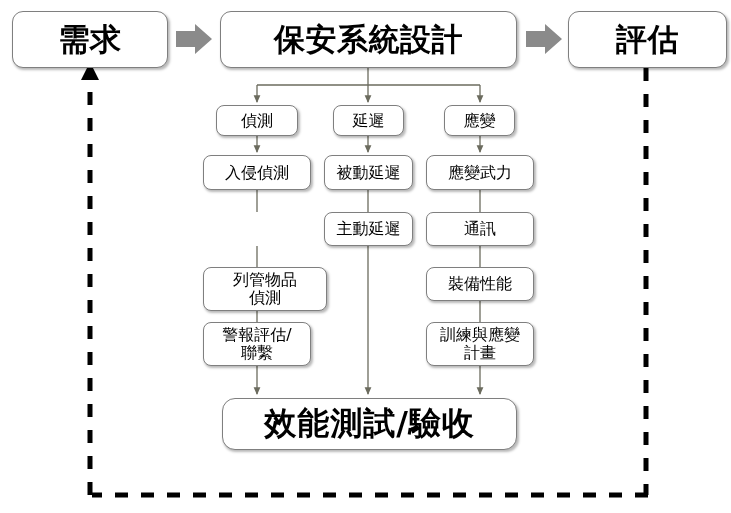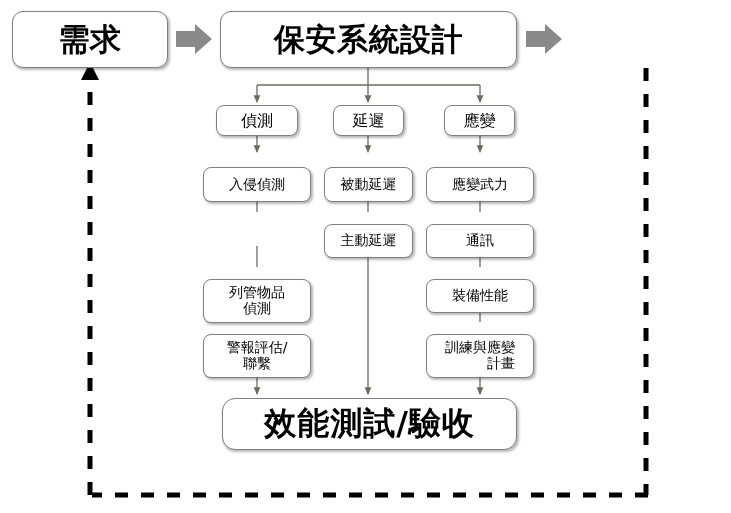--- a/index.html
+++ b/index.html
@@ -47,24 +47,23 @@
   }
   .node-l1.wide {
     font-size: 31px;
   }
   .node-head {
     font-size: 16px;
     border-radius: 8px;
     font-weight: 400;
   }
   .node-item {
-    font-size: 14px;
+    font-size: 16px;
     border-radius: 8px;
     font-weight: 400;
-    margin-top: 12px;
   }
   .node-final {
     border-radius: 13px;
     font-size: 32px;
     font-weight: 700;
     letter-spacing: 1px;
   }
   .node span.lbl {
     display: block;
     padding: 0 4px;
@@ -135,35 +134,38 @@
   </svg>
 
   <div class="node node-l1" style="left:12px; top:11px; width:156px; height:57px;">
     <span class="lbl">需求</span>
   </div>
 
   <div class="node node-l1 wide" style="left:220px; top:11px; width:297px; height:57px;">
     <span class="lbl">保安系統設計</span>
   </div>
 
+  <div class="node node-l1" style="left:568px; top:11px; width:159px; height:57px;">
+    <span class="lbl">評估</span>
+  </div>
 
   <div class="node node-head" style="left:216px; top:105px; width:82px; height:31px;">
     <span class="lbl">偵測</span>
   </div>
   <div class="node node-head" style="left:333px; top:105px; width:71px; height:31px;">
     <span class="lbl">延遲</span>
   </div>
   <div class="node node-head" style="left:444px; top:105px; width:71px; height:31px;">
     <span class="lbl">應變</span>
   </div>
 
   <div class="node node-item" style="left:203px; top:155px; width:108px; height:35px;">
     <span class="lbl">入侵偵測</span>
   </div>
-  <div class="node node-item" style="left:203px; top:267px; width:108px; height:44px;">
+  <div class="node node-item" style="left:203px; top:267px; width:124px; height:44px;">
     <span class="lbl">列管物品
 偵測</span>
   </div>
   <div class="node node-item" style="left:203px; top:322px; width:108px; height:44px;">
     <span class="lbl">警報評估/
 聯繫</span>
   </div>
 
   <div class="node node-item" style="left:324px; top:212px; width:89px; height:34px;">
     <span class="lbl">主動延遲</span>
@@ -174,21 +176,21 @@
 
   <div class="node node-item" style="left:426px; top:155px; width:108px; height:35px;">
     <span class="lbl">應變武力</span>
   </div>
   <div class="node node-item" style="left:426px; top:212px; width:108px; height:34px;border-radius:7px;">
     <span class="lbl">通訊</span>
   </div>
   <div class="node node-item" style="left:426px; top:267px; width:108px; height:34px;align-items:center;">
     <span class="lbl">裝備性能</span>
   </div>
-  <div class="node node-item" style="left:426px; top:322px; width:108px; height:44px;text-align:right;">
+  <div class="node node-item" style="left:426px; top:322px; width:108px; height:44px;">
     <span class="lbl">訓練與應變
 計畫</span>
   </div>
 
   <div class="node node-final" style="left:222px; top:398px; width:295px; height:52px;">
     <span class="lbl">效能測試/驗收</span>
   </div>
 
 </div>
 

